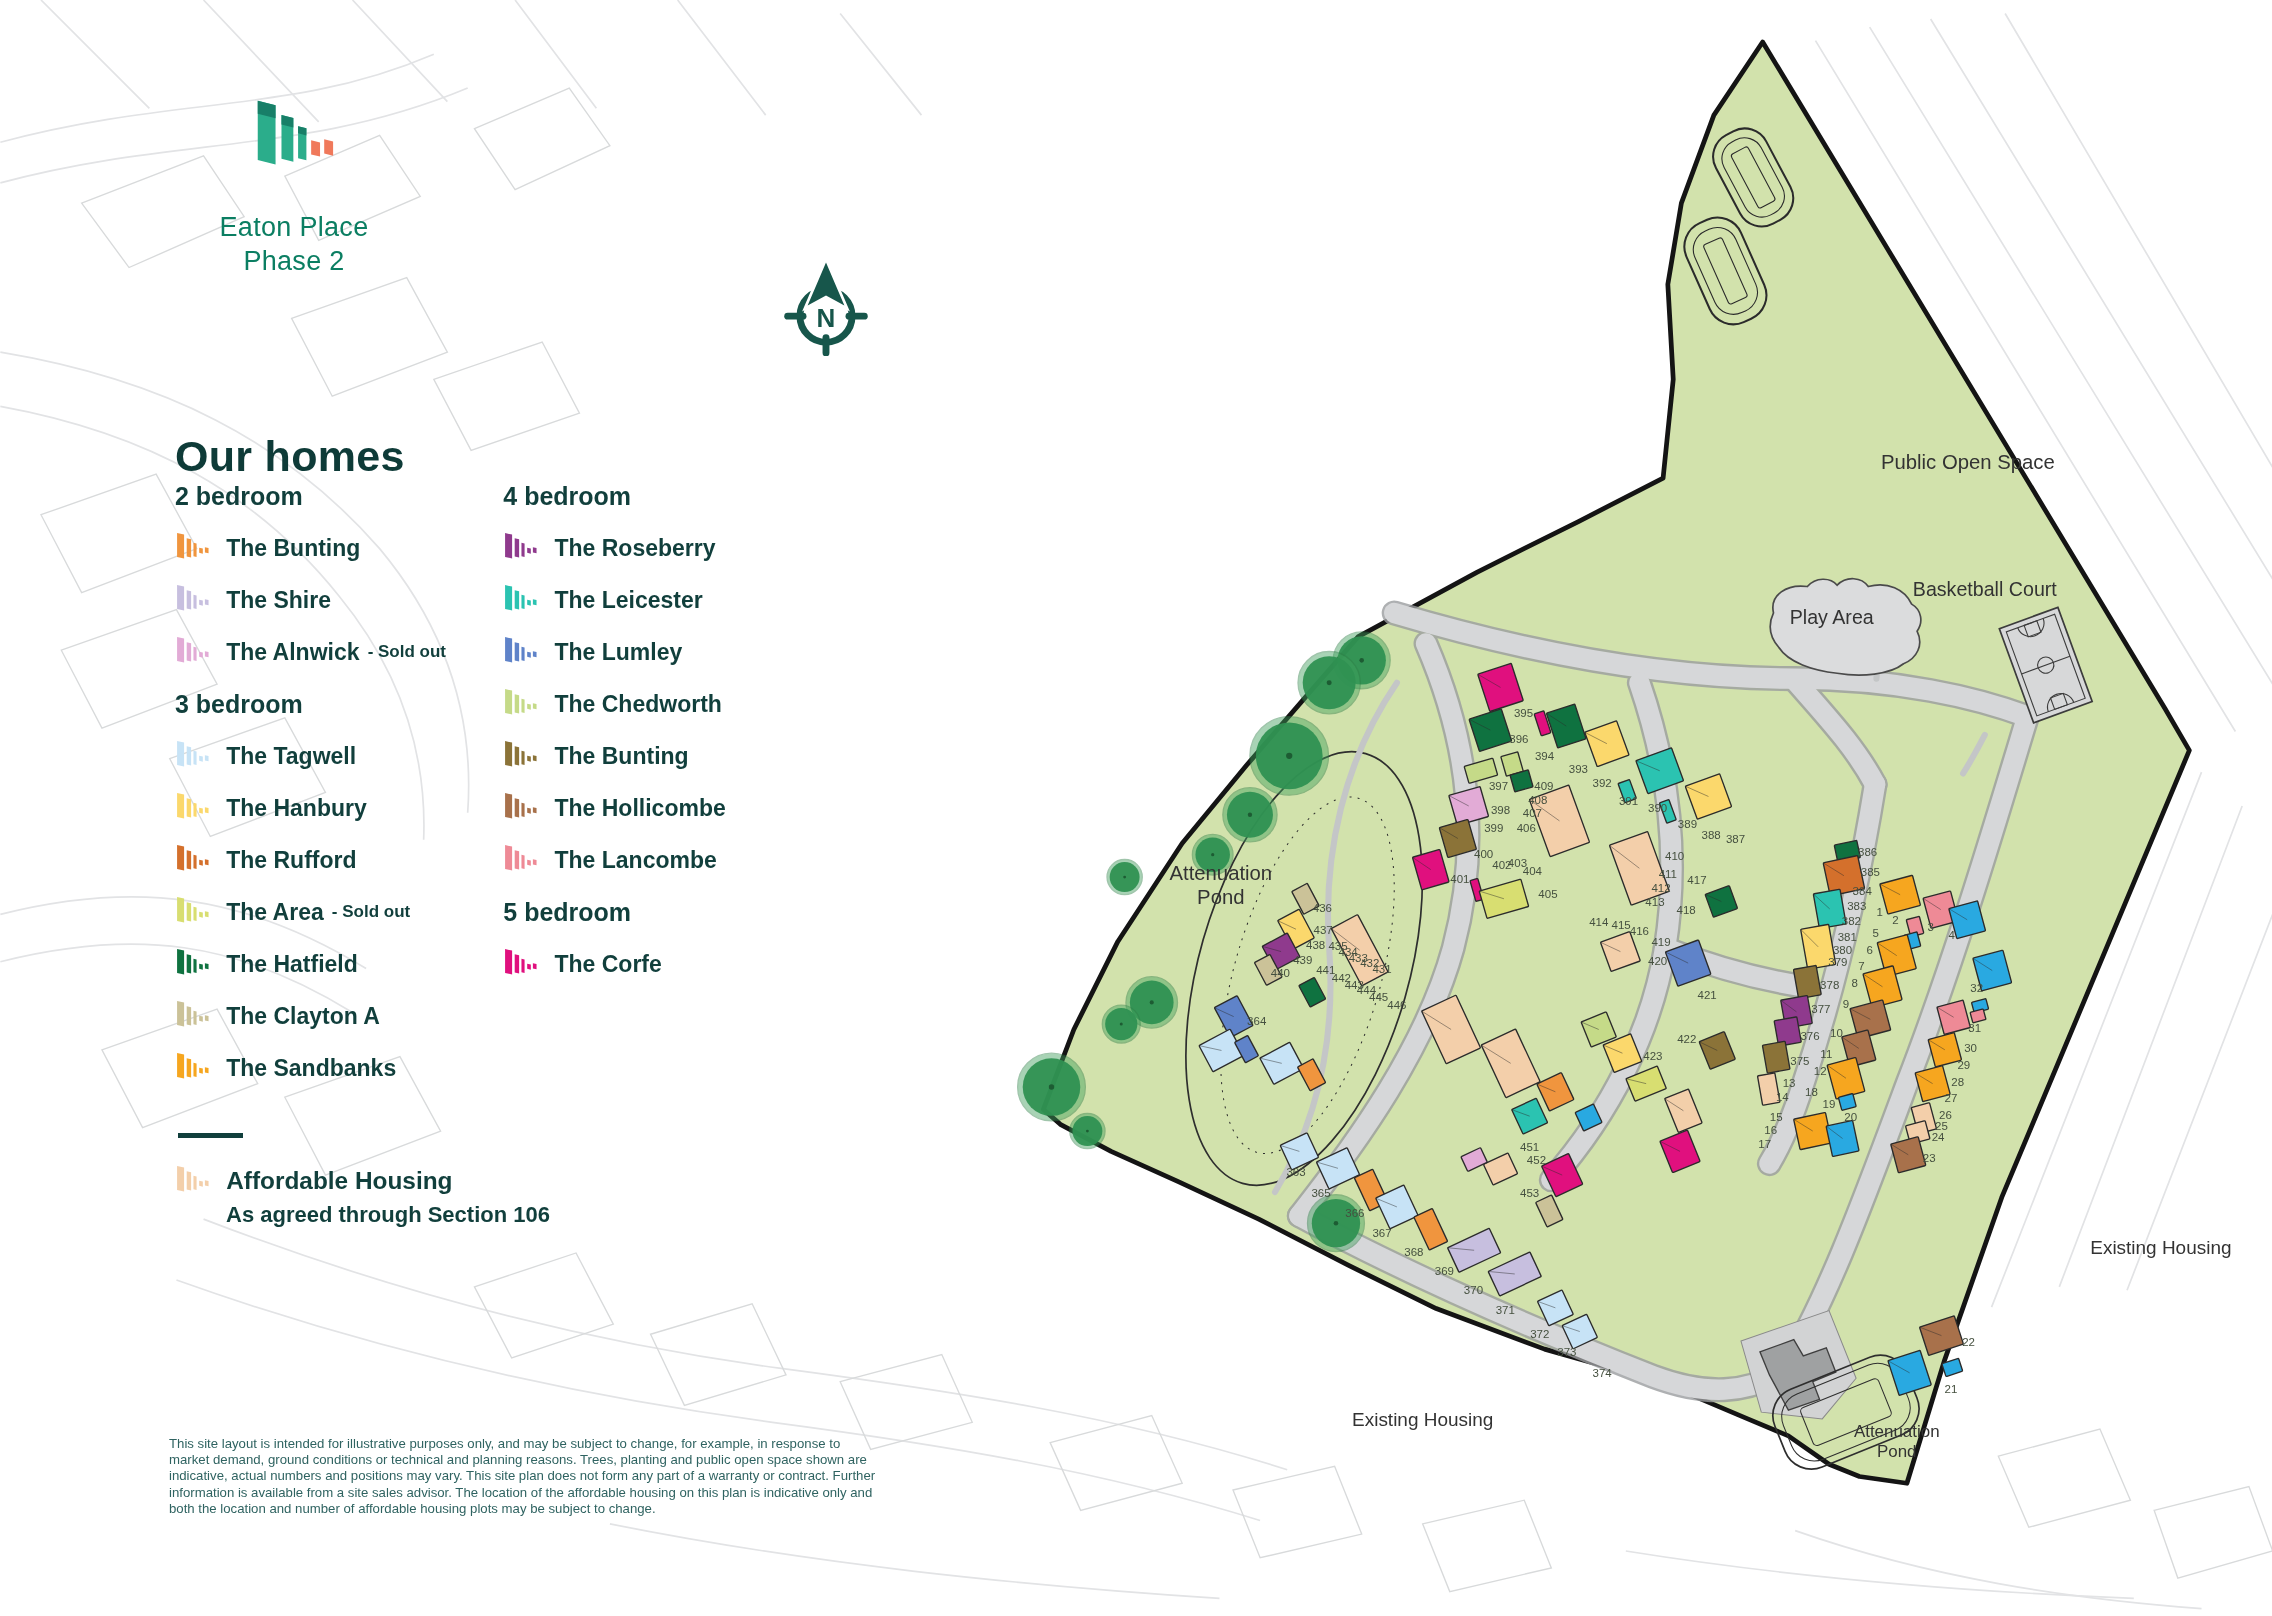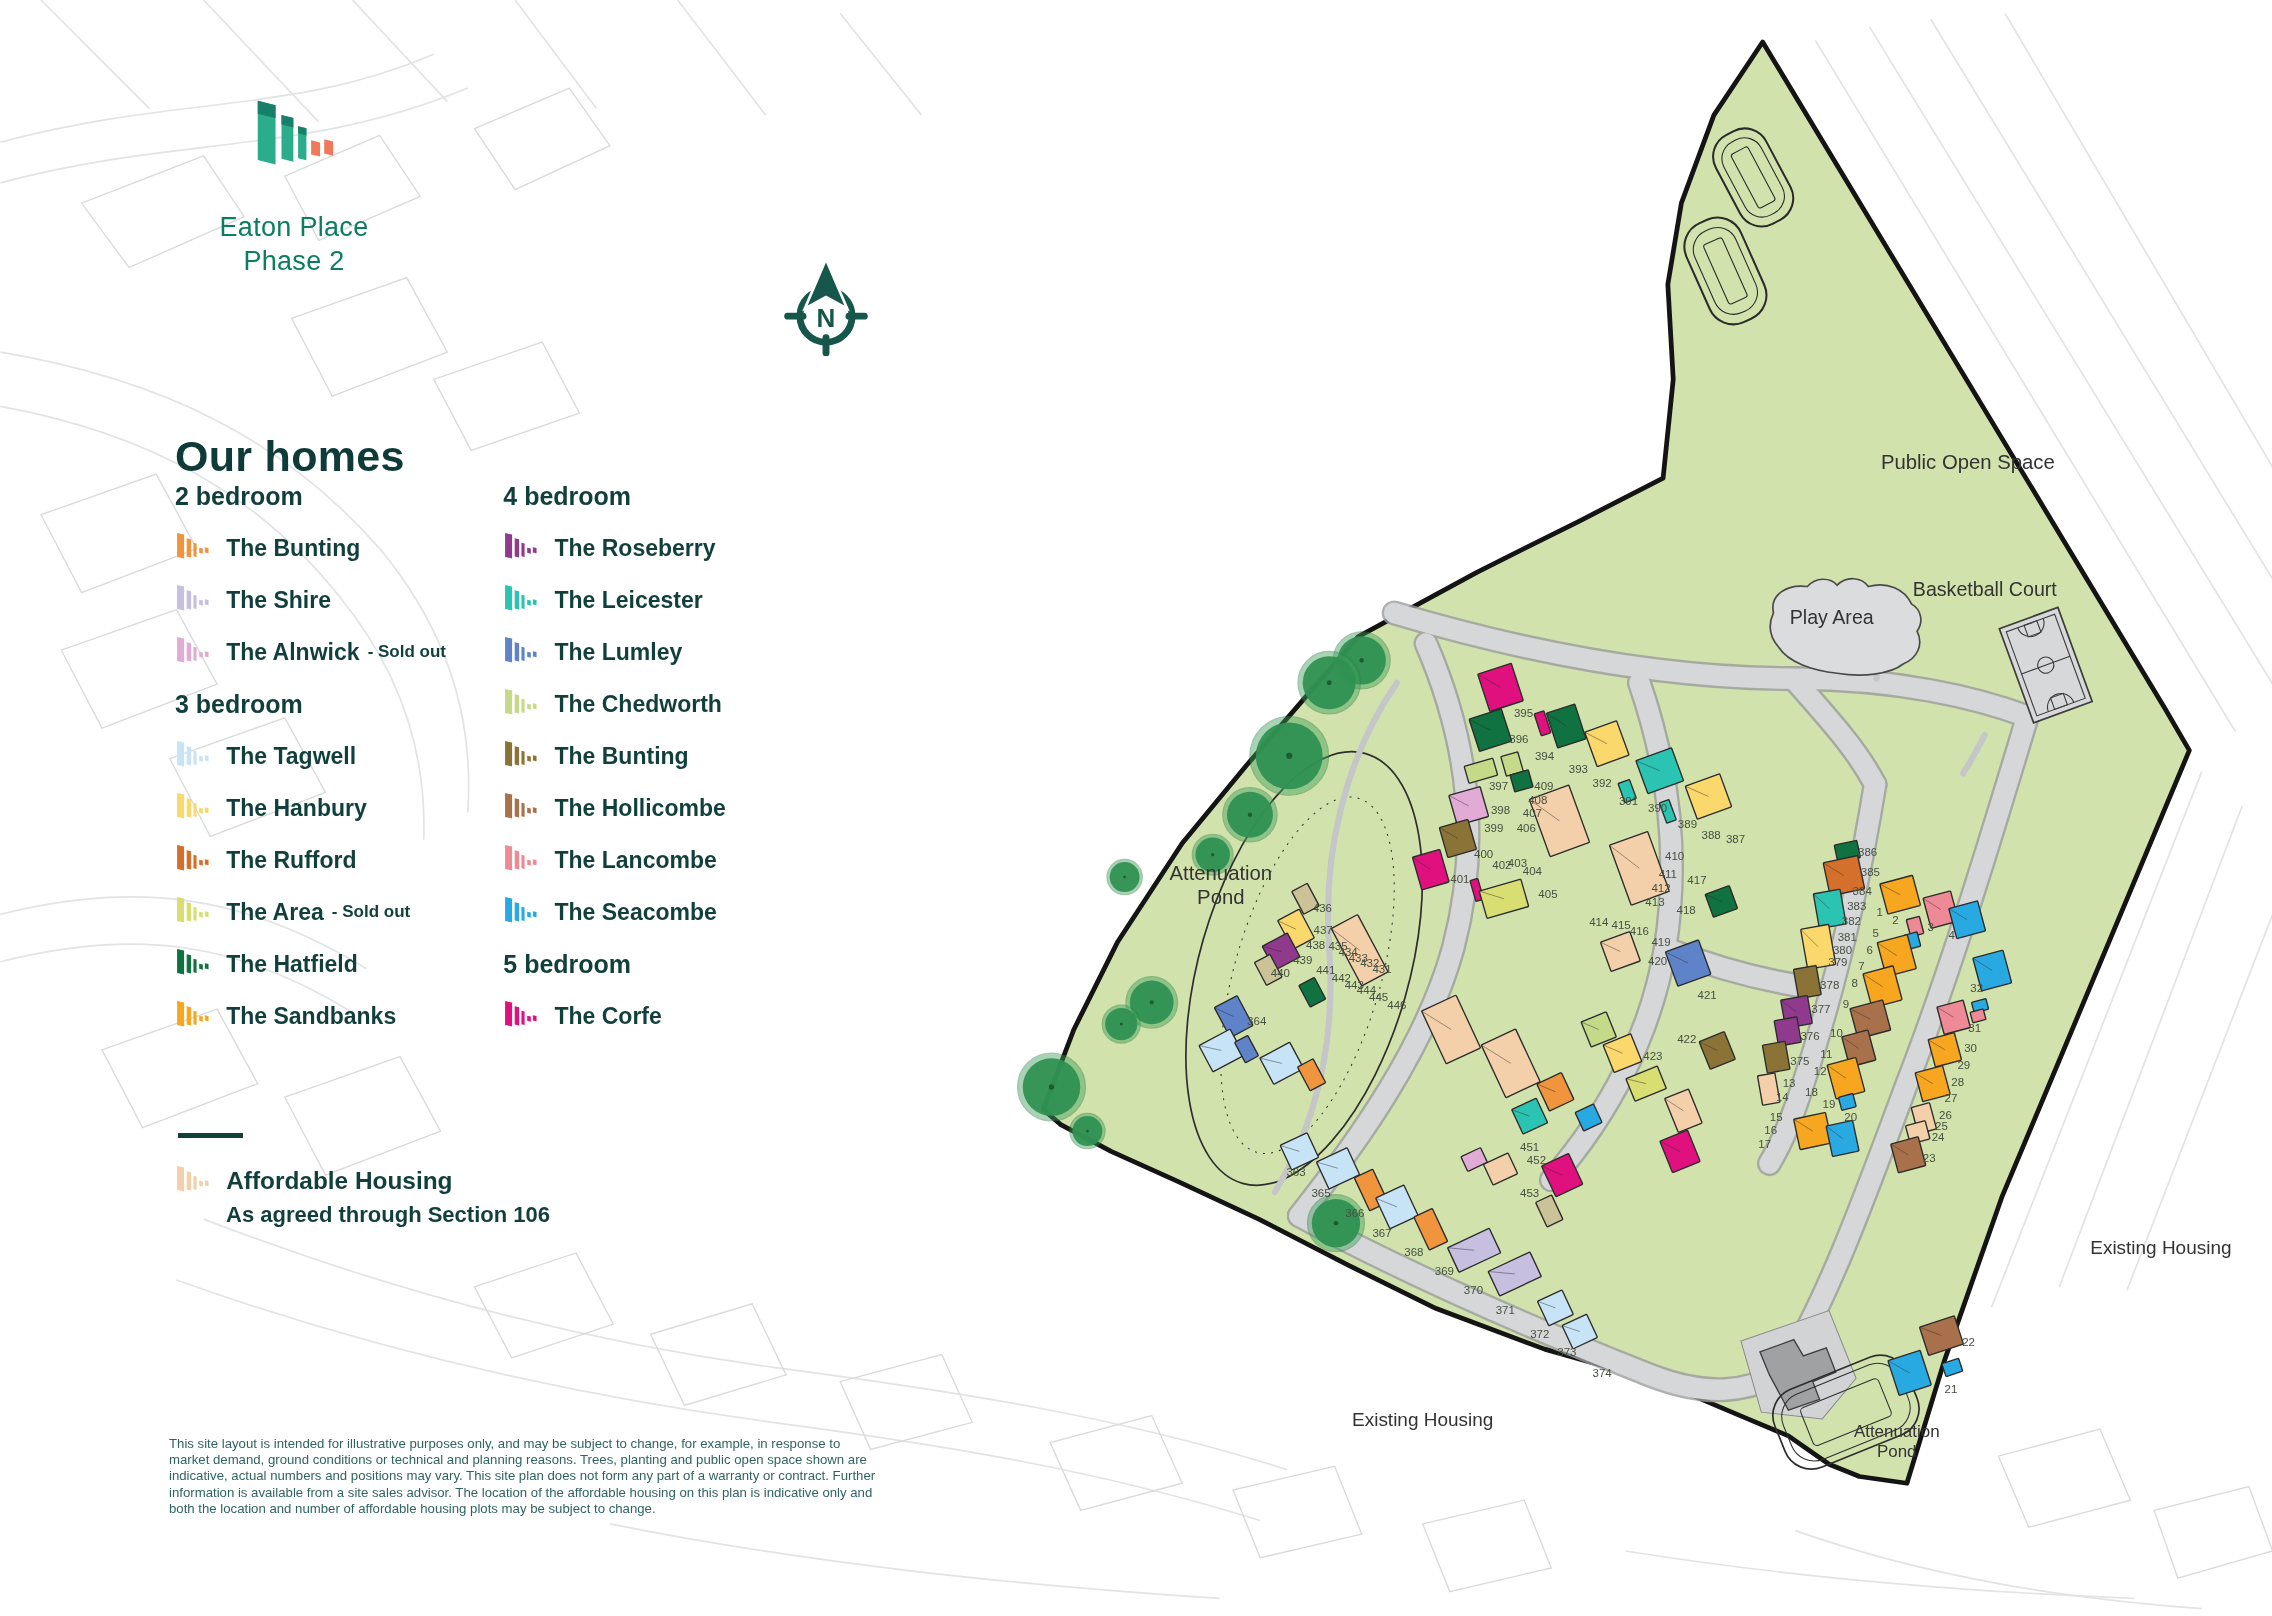--- a/index.html
+++ b/index.html
@@ -800,20 +800,32 @@
                   <rect x="45" y="16" width="17" height="70"></rect>
                   <rect x="71" y="28" width="12" height="52"></rect>
                   <rect x="93" y="42" width="14" height="20"></rect>
                   <rect x="115" y="36" width="14" height="20"></rect>
                 </g>
               </svg></span>
             <span class="iname">The Hatfield</span>
           </div>
           <div class="item">
             <span class="icon"><svg viewBox="0 0 150 130" width="39" height="37">
+                <g transform="skewY(12)" fill="#CBC298">
+                  <rect x="8" y="4" width="27" height="92"></rect>
+                  <rect x="45" y="16" width="17" height="70"></rect>
+                  <rect x="71" y="28" width="12" height="52"></rect>
+                  <rect x="93" y="42" width="14" height="20"></rect>
+                  <rect x="115" y="36" width="14" height="20"></rect>
+                </g>
+              </svg></span>
+            <span class="iname">The Clayton A</span>
+          </div>
+          <div class="item">
+            <span class="icon"><svg viewBox="0 0 150 130" width="39" height="37">
                 <g transform="skewY(12)" fill="#F6A61F">
                   <rect x="8" y="4" width="27" height="92"></rect>
                   <rect x="45" y="16" width="17" height="70"></rect>
                   <rect x="71" y="28" width="12" height="52"></rect>
                   <rect x="93" y="42" width="14" height="20"></rect>
                   <rect x="115" y="36" width="14" height="20"></rect>
                 </g>
               </svg></span>
             <span class="iname">The Sandbanks</span>
           </div>
@@ -896,32 +908,20 @@
             <span class="icon"><svg viewBox="0 0 150 130" width="39" height="37">
                 <g transform="skewY(12)" fill="#EE8A96">
                   <rect x="8" y="4" width="27" height="92"></rect>
                   <rect x="45" y="16" width="17" height="70"></rect>
                   <rect x="71" y="28" width="12" height="52"></rect>
                   <rect x="93" y="42" width="14" height="20"></rect>
                   <rect x="115" y="36" width="14" height="20"></rect>
                 </g>
               </svg></span>
             <span class="iname">The Lancombe</span>
-          </div>
-          <div class="item">
-            <span class="icon"><svg viewBox="0 0 150 130" width="39" height="37">
-                <g transform="skewY(12)" fill="#29A9E1">
-                  <rect x="8" y="4" width="27" height="92"></rect>
-                  <rect x="45" y="16" width="17" height="70"></rect>
-                  <rect x="71" y="28" width="12" height="52"></rect>
-                  <rect x="93" y="42" width="14" height="20"></rect>
-                  <rect x="115" y="36" width="14" height="20"></rect>
-                </g>
-              </svg></span>
-            <span class="iname">The Seacombe</span>
           </div>
           <div class="group-heading">5 bedroom</div>
           <div class="item">
             <span class="icon"><svg viewBox="0 0 150 130" width="39" height="37">
                 <g transform="skewY(12)" fill="#E0107E">
                   <rect x="8" y="4" width="27" height="92"></rect>
                   <rect x="45" y="16" width="17" height="70"></rect>
                   <rect x="71" y="28" width="12" height="52"></rect>
                   <rect x="93" y="42" width="14" height="20"></rect>
                   <rect x="115" y="36" width="14" height="20"></rect>

